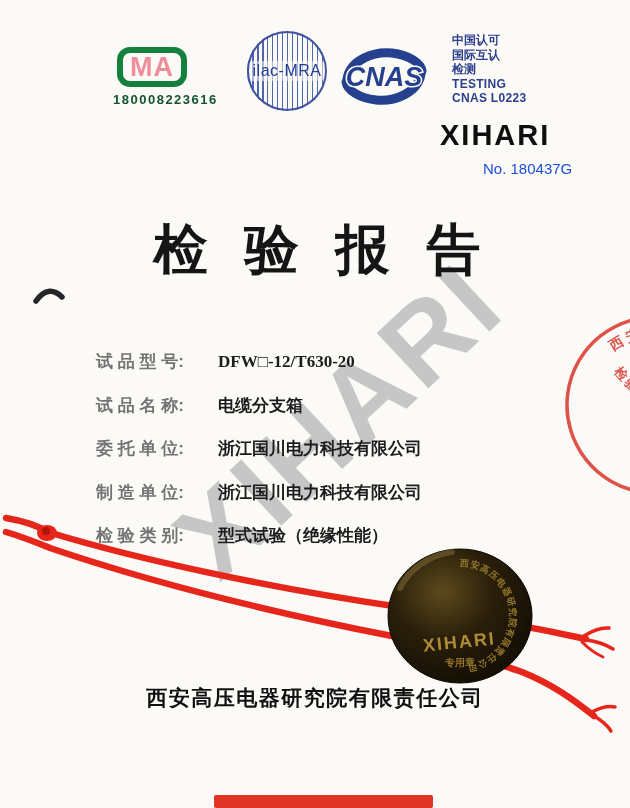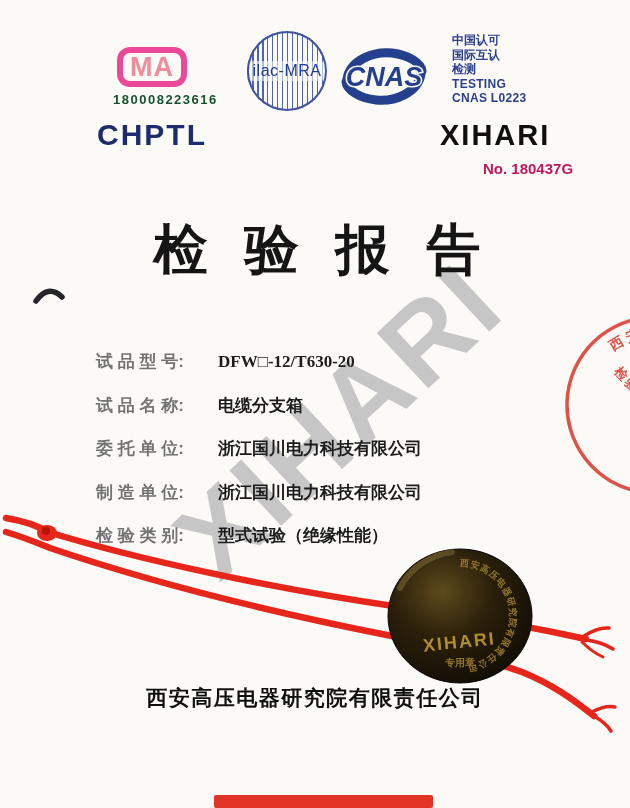--- a/index.html
+++ b/index.html
@@ -4,41 +4,41 @@
 <style>
   html,body { margin:0; padding:0; background:#e8e8e8; }
   .page {
     position:relative; width:630px; height:808px; margin:0 auto;
     background:#fbfaf7; overflow:hidden;
     font-family:"Liberation Sans", sans-serif;
   }
   
   .cma-box {
     position:absolute; left:117px; top:47px; width:58px; height:28px;
-    border:6px solid #ec4899; border-radius:13px;
+    border:6px solid #15803d; border-radius:13px;
     display:flex; align-items:center; justify-content:center;text-align:right;
   }
   .cma-text { color:#ee8e9a; font-weight:900; font-size:27px; letter-spacing:1px; line-height:1; }
   .cma-number { position:absolute; left:113px; top:92px; color:#14532d; font-size:13px; letter-spacing:1.5px; font-weight:600; }
   .chptl { position:absolute; left:97px; top:118px; color:#1c2c6d; font-size:30px; font-weight:900; letter-spacing:2px; }
   .ilac {
     position:absolute; left:247px; top:31px; width:80px; height:80px; border-radius:50%;
     background: repeating-linear-gradient(90deg, #4e66ad 0 1.5px, rgba(255,255,255,0) 1.5px 5px);
     box-shadow: inset 0 0 0 2px #42549f;
     display:flex; align-items:center; justify-content:center;
   }
   .ilac-label {
     color:#203e97; font-weight:400; font-size:16px; letter-spacing:0.5px;
     background:rgba(251,250,247,0.55); padding:1px 2px; border-radius:2px;
   }
   .cnas-svg { position:absolute; left:340px; top:47px; }
   .accred { position:absolute; left:452px; top:33px; color:#2b3f8c; font-size:12px; line-height:14.5px; font-weight:600; }
   .accred .en { font-weight:800; letter-spacing:0.3px; }
   .xihari-brand { position:absolute; left:440px; top:119px; color:#0f0f0f; font-size:29px; font-weight:900; letter-spacing:2px; }
-  .report-no { position:absolute; left:483px; top:160px; color:#be185d; font-size:15px; font-weight:700; }
+  .report-no { position:absolute; left:483px; top:160px; color:#1d4ed8; font-size:15px; font-weight:400; }
   
   .doc-title {
     position:absolute; left:4px; top:214px; width:100%; text-align:center; z-index:2;
     font-size:54px; font-weight:900; color:#151515; letter-spacing:4px; word-spacing:14px;
     white-space:nowrap;
   }
   .fields { position:absolute; left:96px; top:350px; z-index:2; }
   .field-row { display:flex; align-items:baseline; margin-bottom:25.5px; height:18px; }
   .field-label { width:120px; font-size:17px; font-weight:700; color:#737373; white-space:nowrap; }
   .field-value { margin-left:2px; font-size:17px; font-weight:600; color:#1c1c1c; font-family:"Liberation Serif", serif; white-space:nowrap; }
@@ -56,21 +56,20 @@
 </style>
 </head>
 <body>
 
 <div class="page">
 
   <div class="cma-box">
     <span class="cma-text">MA</span>
   </div>
   <div class="cma-number">180008223616</div>
-  <div class="chptl">CHPTL</div>
 
   <div class="ilac">
     <span class="ilac-label">ilac-MRA</span>
   </div>
 
   <svg class="cnas-svg" width="88" height="58" viewBox="0 0 88 58">
     <path d="M 7 32 C 10 13 34 4 52 6 C 69 8 81 16 82 24" stroke="#24408e" stroke-width="9" fill="none" stroke-linecap="round"></path>
     <path d="M 81 27 C 78 46 54 55 36 53 C 19 51 7 43 6 35" stroke="#24408e" stroke-width="9" fill="none" stroke-linecap="round"></path>
     <text x="44" y="39" text-anchor="middle" font-size="27" font-style="italic" font-weight="900" fill="#24408e" stroke="#fbfaf7" stroke-width="3" paint-order="stroke">CNAS</text>
   </svg>

